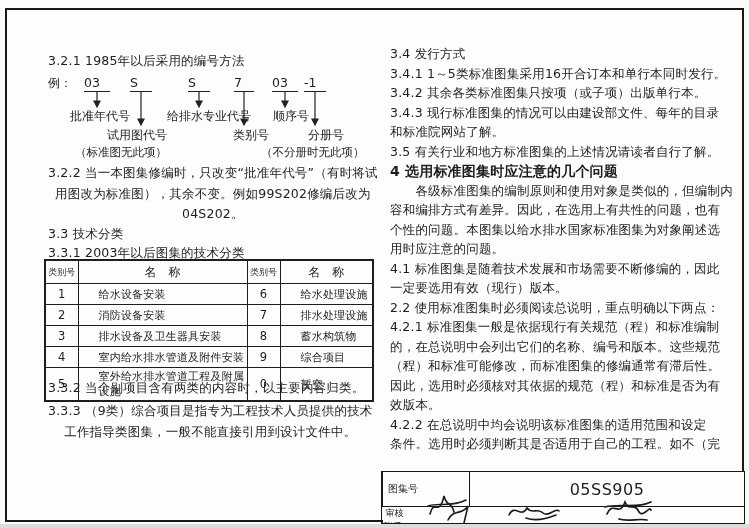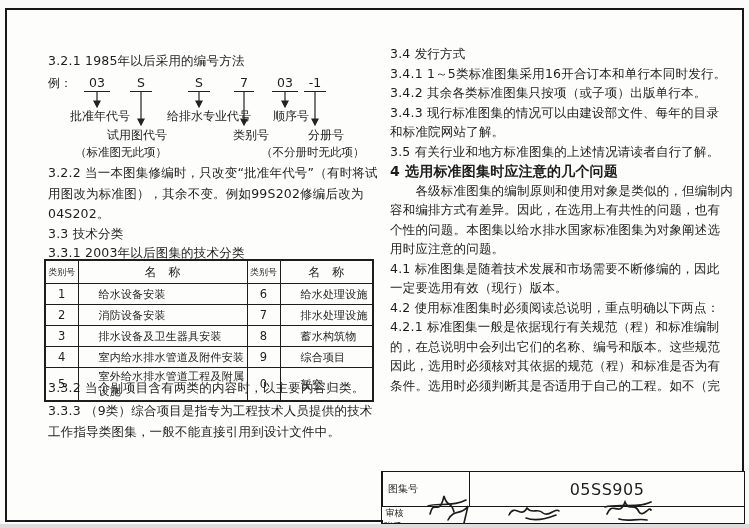--- a/index.html
+++ b/index.html
@@ -4,33 +4,33 @@
 <style>
   html,body{margin:0;padding:0;width:749px;height:528px;overflow:hidden;
     background:#fbfbfa;color:#1d1d1d;
     font-family:"DejaVu Sans","Liberation Sans",sans-serif;}
   .page-border{position:absolute;left:5px;top:8px;width:735px;height:510px;
     border:2.5px solid #181818;background:#fdfdfc;box-sizing:content-box;}
   .bottom-strip{position:absolute;left:0;top:524px;width:749px;height:4px;background:#dcdcdc;}
 
   
   .abs{position:absolute;white-space:nowrap;}
-  .tline{font-size:12.5px;letter-spacing:0.2px;}
+  .tline{font-size:12.5px;letter-spacing:0.2px;text-align:center;}
   .bold{font-weight:normal;}
   .l-321{left:48px;top:53px;}
   .p-322{left:48px;top:163px;line-height:20.5px;}
   .h-33{left:48px;top:226px;}
   .l-331{left:48px;top:245px;}
   .l-332{left:48px;top:380px;}
   .p-333{left:48px;top:400px;line-height:21px;}
 
   
   .diagram{position:absolute;left:48px;top:72px;width:330px;height:92px;font-size:12px;}
   .diagram .ex{position:absolute;left:0;top:3px;}
-  .code{position:absolute;top:3px;text-align:center;
+  .code{position:absolute;top:3px;
     border-bottom:1.3px solid #222;padding-bottom:1px;font-size:12.5px;}
   .dl{position:absolute;font-size:12px;white-space:nowrap;}
   .dnote{position:absolute;font-size:11.5px;white-space:nowrap;}
   .darrows{position:absolute;left:0;top:0;}
 
   
   .tblwrap{position:absolute;left:44px;top:259px;}
   table.cls{border-collapse:collapse;table-layout:fixed;width:328px;
     border:2px solid #1d1d1d;background:#fdfdfc;}
   table.cls th,table.cls td{border:1px solid #1d1d1d;overflow:hidden;}
@@ -178,24 +178,27 @@
     <div class="rline">3.4.3  现行标准图集的情况可以由建设部文件、每年的目录</div>
     <div class="rline">和标准院网站了解。</div>
     <div class="rline">3.5  有关行业和地方标准图集的上述情况请读者自行了解。</div>
     <div class="rline h4">4 选用标准图集时应注意的几个问题</div>
     <div class="rline">　　各级标准图集的编制原则和使用对象是类似的，但编制内</div>
     <div class="rline">容和编排方式有差异。因此，在选用上有共性的问题，也有</div>
     <div class="rline">个性的问题。本图集以给水排水国家标准图集为对象阐述选</div>
     <div class="rline">用时应注意的问题。</div>
     <div class="rline">4.1  标准图集是随着技术发展和市场需要不断修编的，因此</div>
     <div class="rline">一定要选用有效（现行）版本。</div>
-    <div class="rline">4.2  使用标准图集时必须阅读总说明，重点明确以下两点：</div>
+    <div class="rline">2.2  使用标准图集时必须阅读总说明，重点明确以下两点：</div>
     <div class="rline">4.2.1  标准图集一般是依据现行有关规范（程）和标准编制</div>
     <div class="rline">的，在总说明中会列出它们的名称、编号和版本。这些规范</div>
+    <div class="rline">（程）和标准可能修改，而标准图集的修编通常有滞后性。</div>
     <div class="rline">因此，选用时必须核对其依据的规范（程）和标准是否为有</div>
+    <div class="rline">效版本。</div>
+    <div class="rline">4.2.2  在总说明中均会说明该标准图集的适用范围和设定</div>
     <div class="rline">条件。选用时必须判断其是否适用于自己的工程。如不（完</div>
   </div>
 
   <div class="tblock">
     <div class="tb-row1">
       <div class="tb-c tb-lab">图集号</div>
       <div class="tb-c tb-val">05SS905</div>
     </div>
     <div class="tb-row2">
       <div class="tb-s first" style="width:25px">审核</div>

